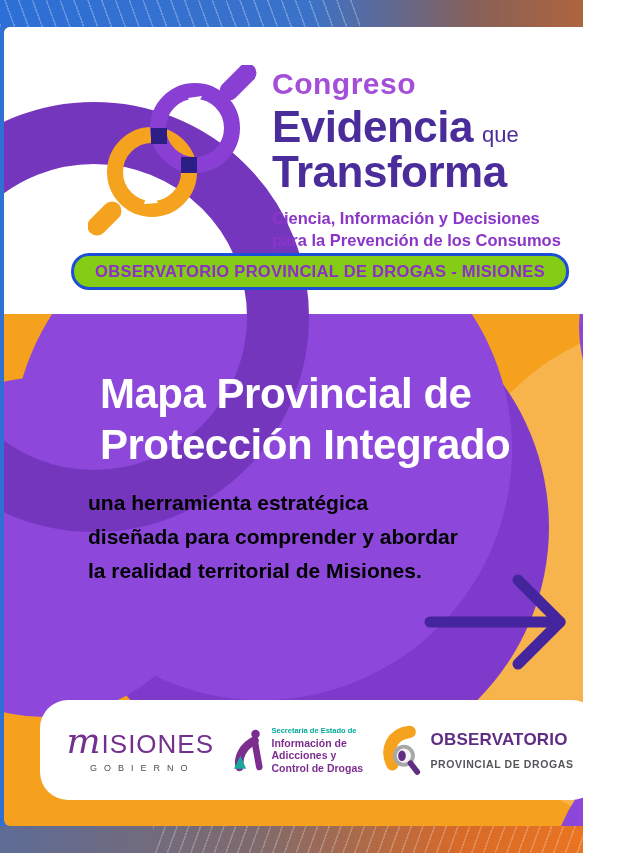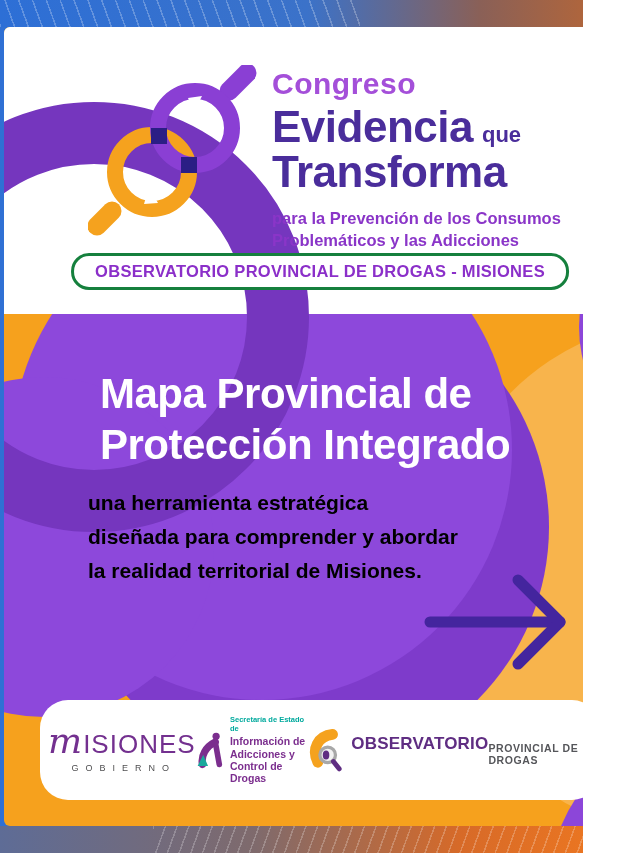--- a/index.html
+++ b/index.html
@@ -19,37 +19,37 @@
   .c-vmain{left:8px;top:173px;width:500px;height:500px;background:#8D48DB;}
   .c-vleft{left:-130px;top:350px;width:340px;height:340px;background:#8D48DB;}
   .c-vbr{left:545px;top:700px;width:320px;height:320px;background:#8C46D9;}
   .header-card{position:absolute;left:0;top:0;width:632px;height:287px;background:#FFFFFF;z-index:5;}
   .ring{position:absolute;left:-125px;top:75px;width:430px;height:430px;border-radius:50%;border:62px solid #7536BE;box-sizing:border-box;z-index:6;}
   .logo{position:absolute;left:84px;top:38px;z-index:8;}
   .header-text{position:absolute;left:268px;top:42px;z-index:8;}
   .congreso{font-size:30px;font-weight:800;color:#A44FD9;letter-spacing:.5px;line-height:1;}
   .title-row{display:flex;align-items:baseline;gap:9px;margin-top:6px;text-align:center;}
   .title-big{font-size:44px;font-weight:800;color:#4A2D9B;letter-spacing:-.5px;line-height:1.02;}
-  .title-que{font-size:22px;font-weight:700;color:#4A2D9B;}
+  .title-que{font-size:22px;font-weight:400;color:#4A2D9B;}
   .subtitle{margin-top:13px;font-size:16.5px;font-weight:700;color:#8A35C8;line-height:1.32;}
-  .badge{position:absolute;left:50%;transform:translateX(-50%);top:226px;z-index:8;background:#ffffff;border:3px solid #15803d;border-radius:18px;padding:6px 21px;font-size:16.5px;font-weight:700;color:#8B2FC9;letter-spacing:.3px;white-space:nowrap;}
+  .badge{position:absolute;left:50%;transform:translateX(-50%);top:226px;z-index:8;background:#84cc16;border:3px solid #1d4ed8;border-radius:18px;padding:6px 21px;font-size:16.5px;font-weight:700;color:#8B2FC9;letter-spacing:.3px;white-space:nowrap;}
   .main-title{position:absolute;left:96px;top:342px;z-index:10;color:#fff;font-size:42px;font-weight:800;letter-spacing:-.5px;line-height:1.21;}
   .main-body{position:absolute;left:84px;top:459px;z-index:10;color:#000000;font-size:21px;font-weight:700;line-height:1.63;}
   .arrow{position:absolute;left:410px;top:540px;z-index:10;}
   .footer-bar{position:absolute;left:36px;top:673px;width:560px;height:100px;background:#fff;border-radius:28px;z-index:30;display:flex;align-items:center;justify-content:space-evenly;padding:0 8px;box-sizing:border-box;}
   .logo-group{display:flex;align-items:center;gap:7px;}
   .misiones{display:flex;flex-direction:column;align-items:center;}
   .misiones-word{display:flex;align-items:baseline;color:#73308F;}
   .script-m{font-family:"DejaVu Serif",serif;font-style:italic;font-size:36px;line-height:.8;margin-right:1px;}
   .misiones-rest{font-size:26px;font-weight:400;letter-spacing:1px;text-align:center;}
   .gobierno{margin-top:3px;font-size:9px;font-weight:500;letter-spacing:7px;color:#4F4F51;padding-left:4px;}
   .sec-text{display:flex;flex-direction:column;}
   .sec-small{font-size:7.5px;font-weight:700;color:#00A99D;margin-bottom:2px;}
   .sec-line{font-size:10.5px;font-weight:800;color:#7B2E8E;line-height:1.18;}
-  .obs-text{display:flex;flex-direction:row;}
+  .obs-text{display:flex;flex-direction:column;}
   .obs-1{font-size:17px;font-weight:800;color:#5F2D82;letter-spacing:.2px;}
   .obs-2{font-size:10.5px;font-weight:600;color:#55565A;letter-spacing:.6px;margin-top:8px;}
 </style>
 </head>
 <body>
 
 <div class="frame">
   <div class="band band-top"></div>
   <div class="band band-bottom"></div>
   <div class="streaks s-top"></div>
@@ -79,20 +79,21 @@
     </svg>
 
     <div class="header-text">
       <div class="congreso">Congreso</div>
       <div class="title-row">
         <span class="title-big">Evidencia</span>
         <span class="title-que">que</span>
       </div>
       <div class="title-big">Transforma</div>
       <div class="subtitle">
+        <div>Ciencia, Información y Decisiones</div>
         <div>para la Prevención de los Consumos</div>
         <div>Problemáticos y las Adicciones</div>
       </div>
     </div>
 
     <div class="badge">OBSERVATORIO PROVINCIAL DE DROGAS - MISIONES</div>
 
     <div class="main-title">
       <div>Mapa Provincial de</div>
       <div>Protección Integrado</div>

